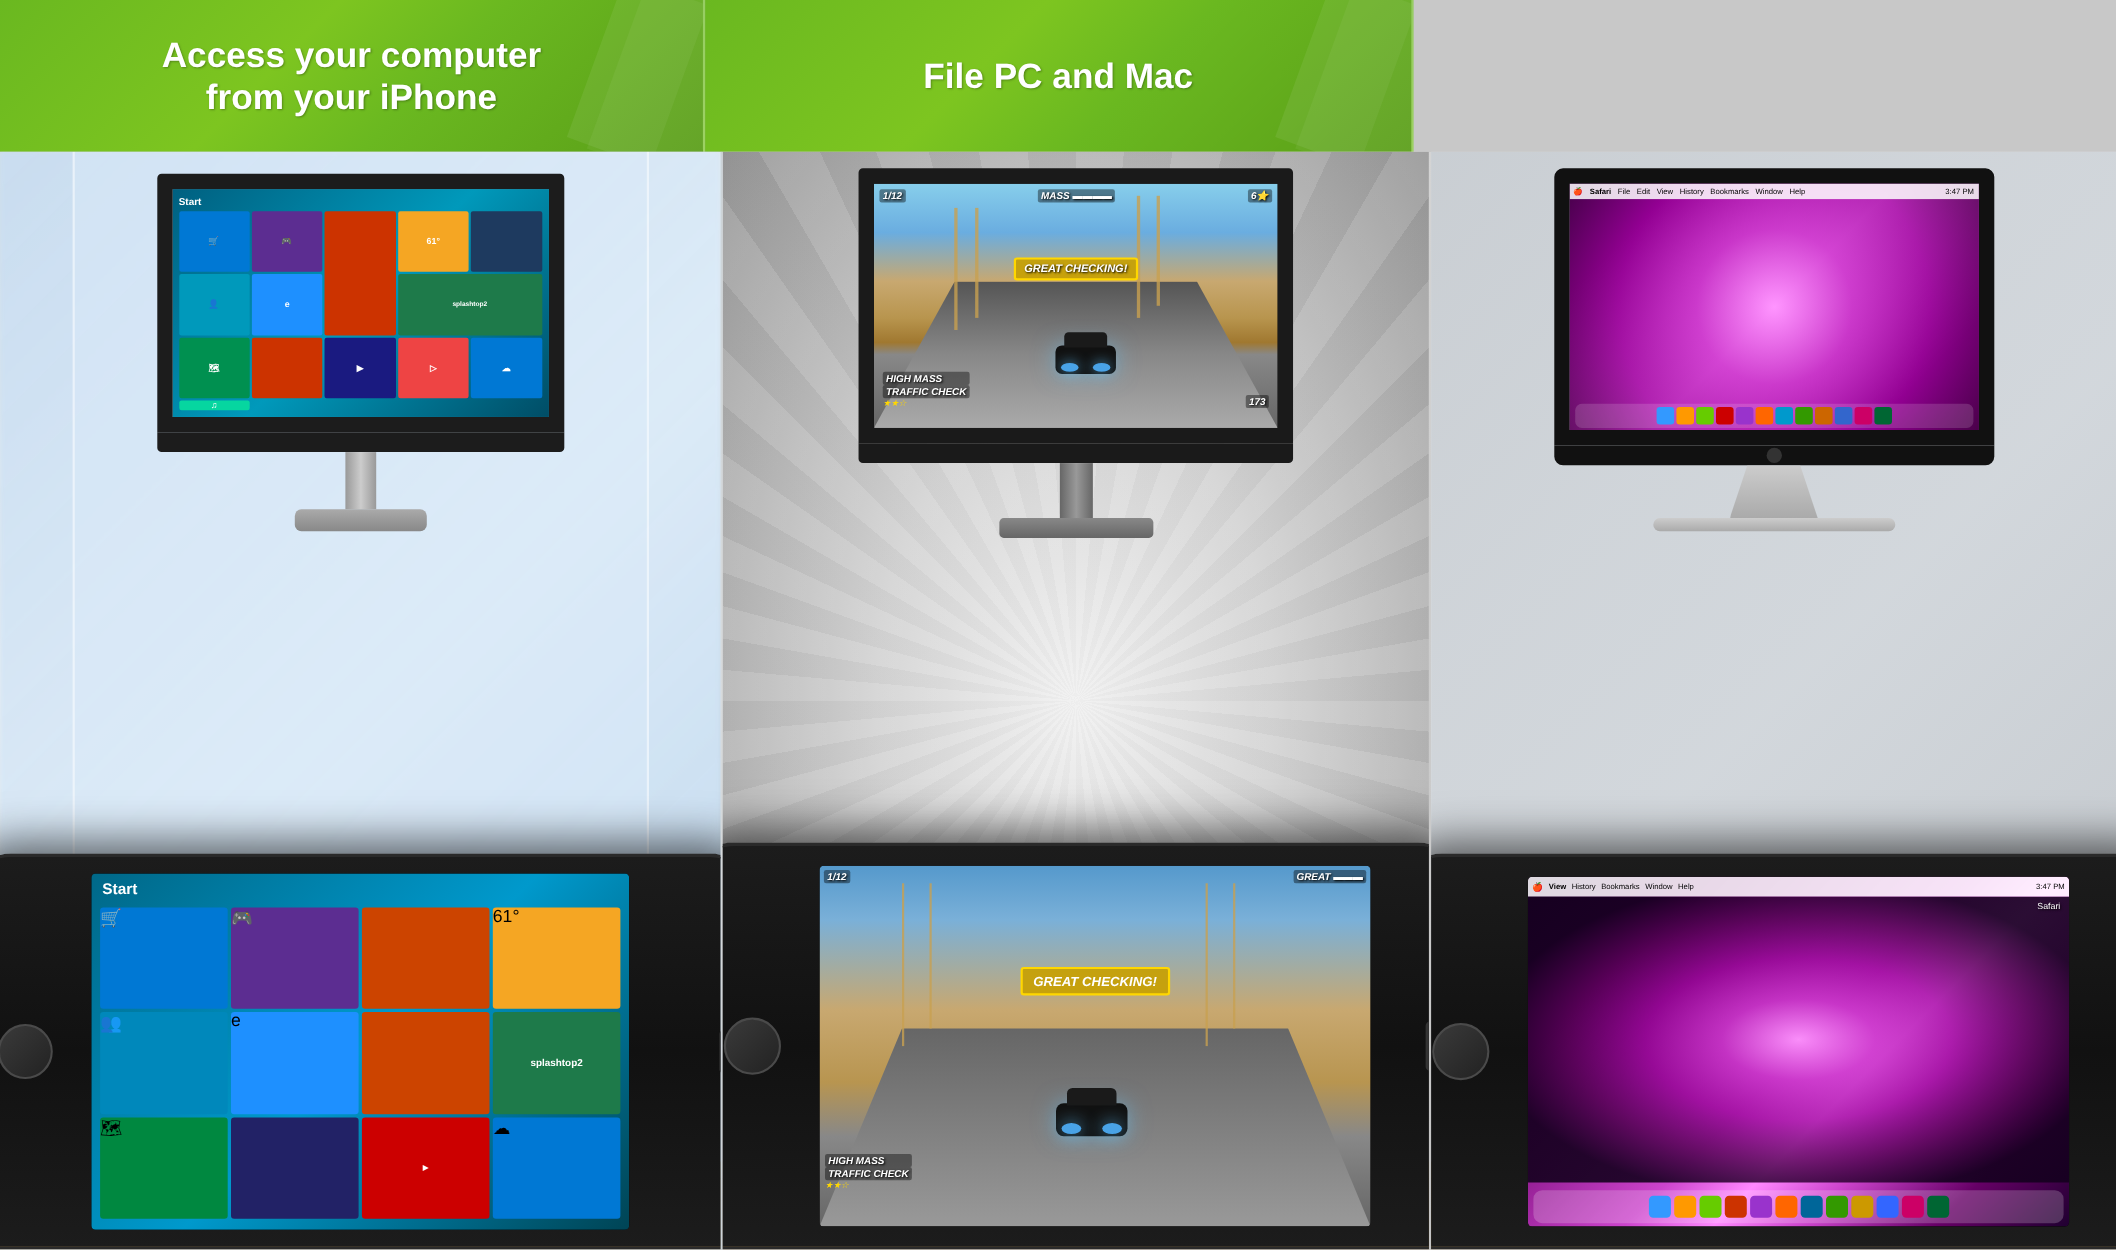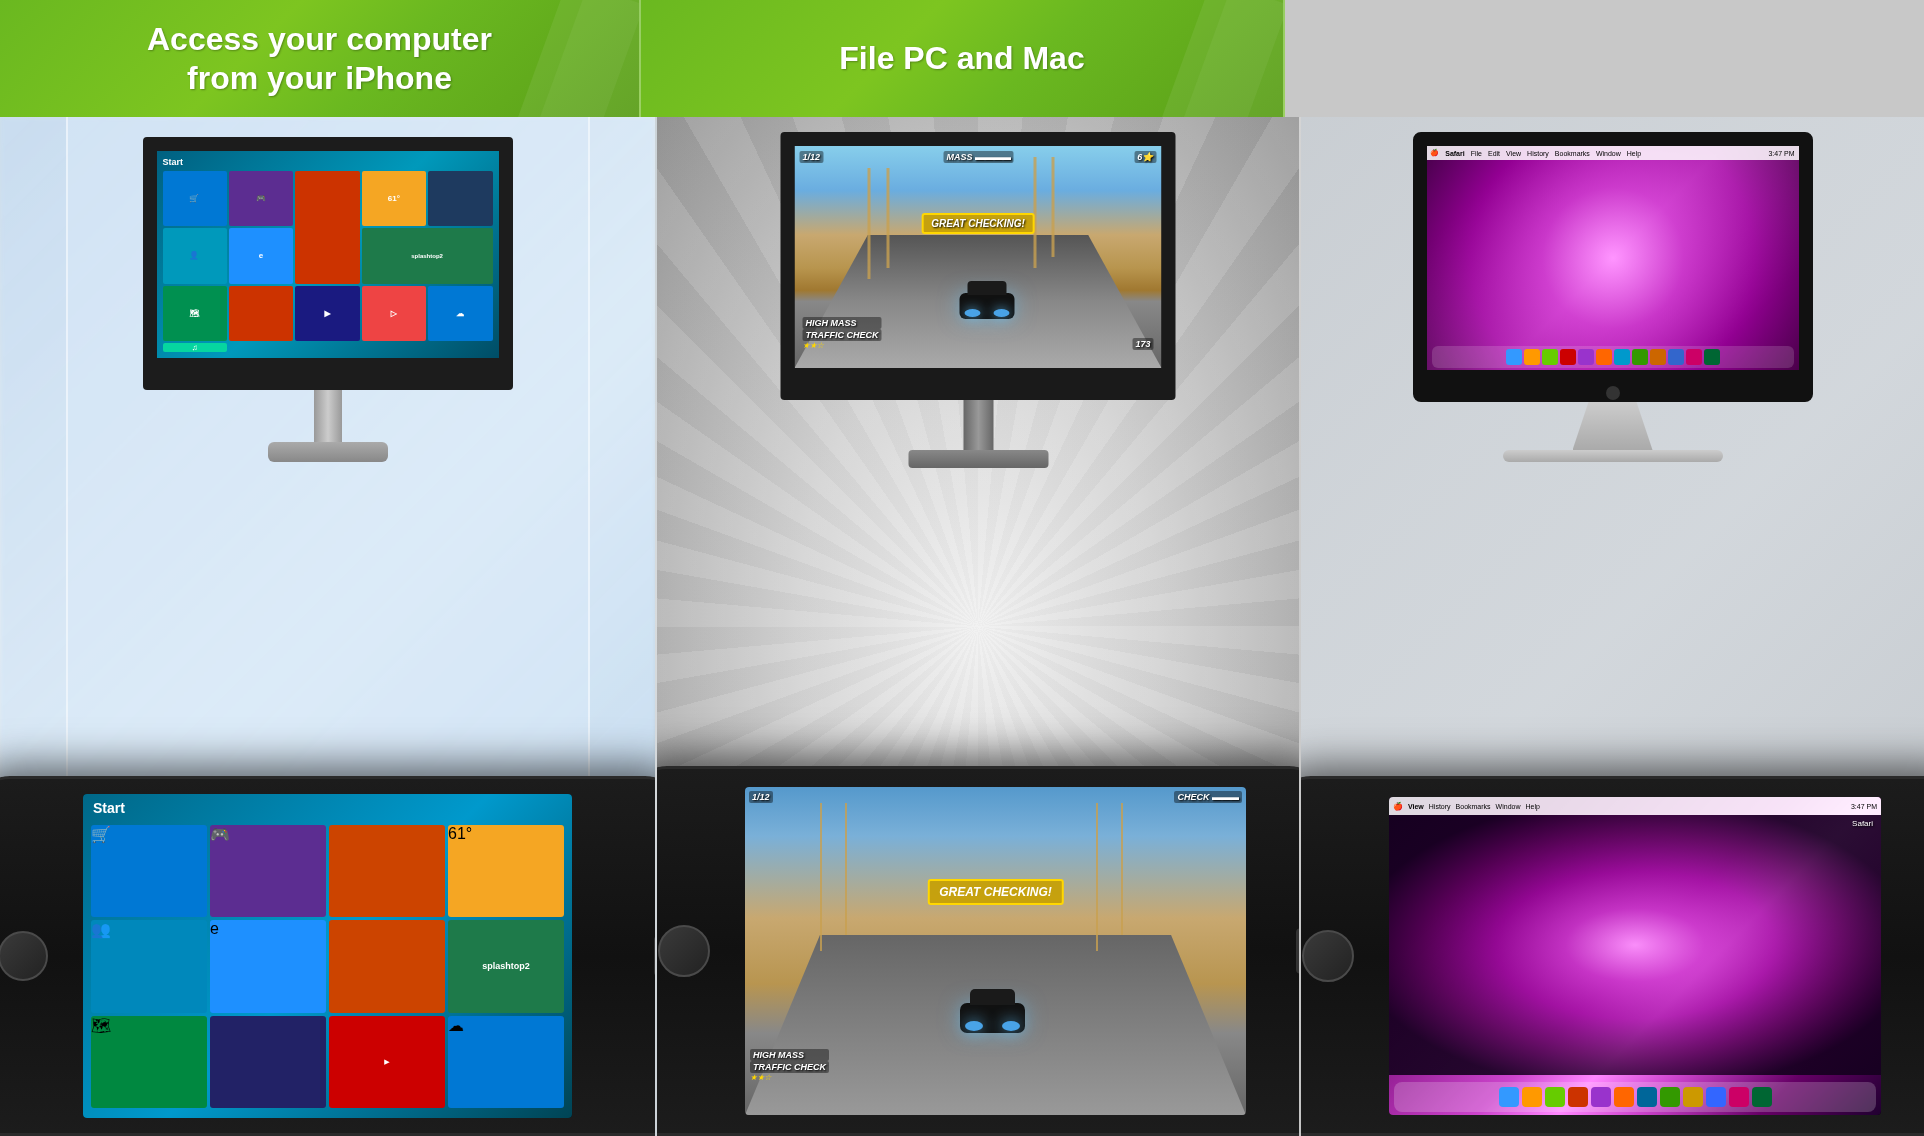--- a/index.html
+++ b/index.html
@@ -15,21 +15,21 @@
       width: 1924px;
       height: 1136px;
       display: flex;
       flex-direction: column;
     }
 
     
     .header-row {
       display: flex;
       width: 100%;
-      height: 117px;
+      height: 138px;
       flex-shrink: 0;
     }
 
     .header-cell {
       display: flex;
       align-items: center;
       justify-content: center;
       text-align: center;
       color: white;
       font-size: 32px;
@@ -741,21 +741,21 @@
                 <div style="position:absolute; top:5%; left:75%; width:2px; height:40%; background:rgba(200,160,80,0.8);"></div>
 
                 <div style="position:absolute; bottom:25%; left:43%; width:65px; height:30px; background:#111; border-radius:7px; box-shadow: 0 0 20px rgba(100,200,255,0.5);">
                   <div style="position:absolute; top:-14px; left:10px; right:10px; height:16px; background:#1a1a1a; border-radius:5px 5px 0 0;"></div>
                   <div style="position:absolute; bottom:2px; left:5px; width:18px; height:10px; background:rgba(80,180,255,0.9); border-radius:50%; box-shadow:0 0 15px rgba(100,200,255,0.8);"></div>
                   <div style="position:absolute; bottom:2px; right:5px; width:18px; height:10px; background:rgba(80,180,255,0.9); border-radius:50%; box-shadow:0 0 15px rgba(100,200,255,0.8);"></div>
                 </div>
 
                 <div style="position:absolute; top:4px; left:4px; right:4px; display:flex; justify-content:space-between;">
                   <div class="hud-text">1/12</div>
-                  <div class="hud-text">CHECK ▬▬▬</div>
+                  <div class="hud-text">GREAT ▬▬▬</div>
                 </div>
                 <div style="position:absolute; top:28%; left:50%; transform:translateX(-50%); background:rgba(200,160,0,0.9); color:white; font-size:12px; font-weight:bold; padding:4px 10px; border-radius:3px; white-space:nowrap; border:2px solid #ffd700;">GREAT CHECKING!</div>
                 <div style="position:absolute; bottom:10%; left:5px;">
                   <div class="hud-text">HIGH MASS</div>
                   <div class="hud-text">TRAFFIC CHECK</div>
                   <div class="stars">★★☆</div>
                 </div>
               </div>
             </div>
 

